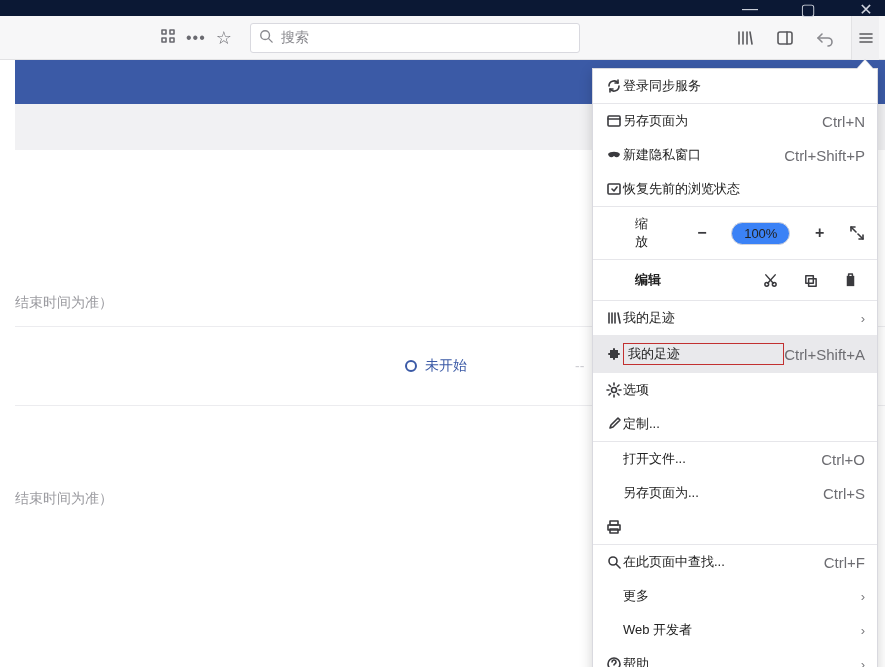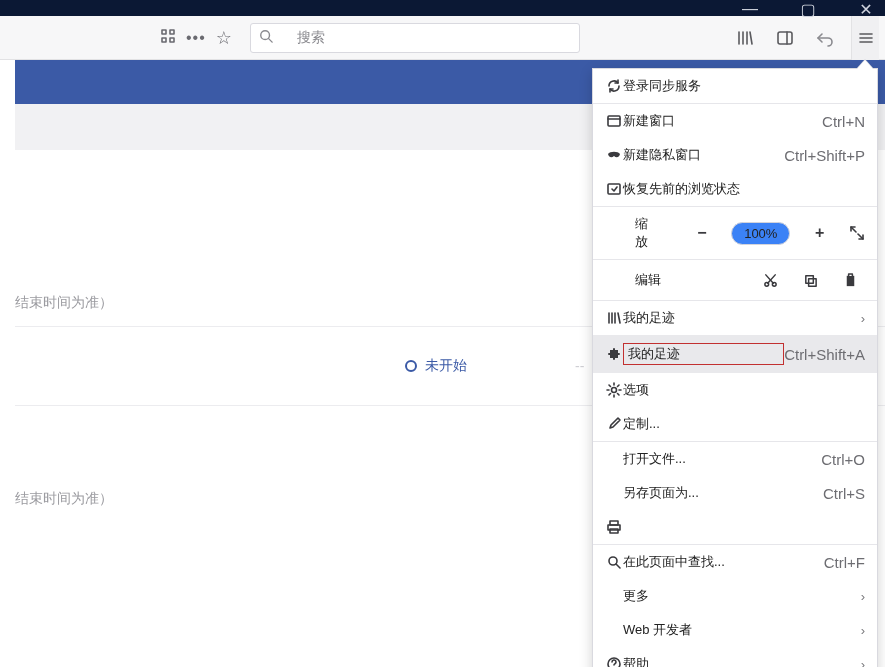--- a/index.html
+++ b/index.html
@@ -48,21 +48,21 @@
     margin-left: 10px;
     width: 330px;
     height: 30px;
     background: #fff;
     border: 1px solid #d9d9df;
     border-radius: 3px;
     display: flex;
     align-items: center;
     padding: 0 8px;
     color: #8a8a8f;
-    gap: 24px;
+    gap: 8px;
   }
   .search-box svg { flex:0 0 auto; }
   .search-box .ph { color:#8a8a8f; font-size:14px; }
 
   .toolbar-spacer { flex:1; }
   .toolbar-right { display:flex; align-items:center; gap:12px; color:#5a5a5e; }
   .toolbar-right .tbtn { width:28px; height:28px; display:inline-flex; align-items:center; justify-content:center; font-size:16px; }
   .toolbar-right .back-icon { color:#8a8a8f; }
   .hamburger {
     width: 28px; height: 44px;
@@ -164,20 +164,21 @@
   }
   .zoom-pill {
     border:1px solid #d4d4da; border-radius:14px; padding:3px 12px; font-size:13px; color:#222;
     background:#3b82f6;
   }
   .zoom-full { font-size:15px; }
   .edit-row {
     display:flex; align-items:center;
     padding: 8px 12px;
     gap:10px;
+    font-weight:bold;
   }
   .edit-row .elabel { width:60px; padding-left:30px; color:#222; flex:0 0 auto;}
   .edit-row .egap { flex:1; }
   .edit-row .ebtn {
     width:30px; height:24px; display:inline-flex; align-items:center; justify-content:center;
     color:#3a3a3e; font-size:15px;
   }
 
   
   svg { stroke: currentColor; fill: none; stroke-width: 1.6; stroke-linecap: round; stroke-linejoin: round; }
@@ -288,21 +289,21 @@
 
   <div class="menu-sep"></div>
 
   <div class="menu-item">
     <span class="ico">
       <svg width="16" height="16" viewBox="0 0 16 16">
           <rect x="2" y="3" width="12" height="10" rx="1"></rect>
           <line x1="2" y1="6" x2="14" y2="6"></line>
         </svg>
     </span>
-    <span class="label">新建窗口</span>
+    <span class="label">另存页面为</span>
     <span class="shortcut">Ctrl+N</span>
   </div>
 
   <div class="menu-item">
     <span class="ico">
       <svg width="16" height="16" viewBox="0 0 16 16">
           <path d="M2 7c2-3 10-3 12 0-1 4-4 4-6 2-2 2-5 2-6-2z" fill="currentColor" stroke="none"></path>
         </svg>
     </span>
     <span class="label">新建隐私窗口</span>

